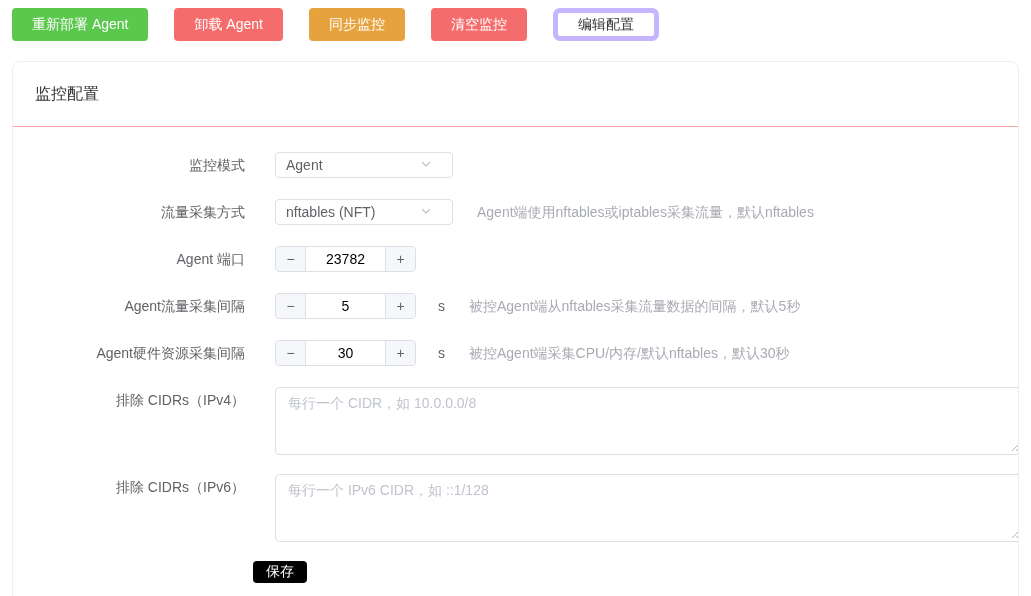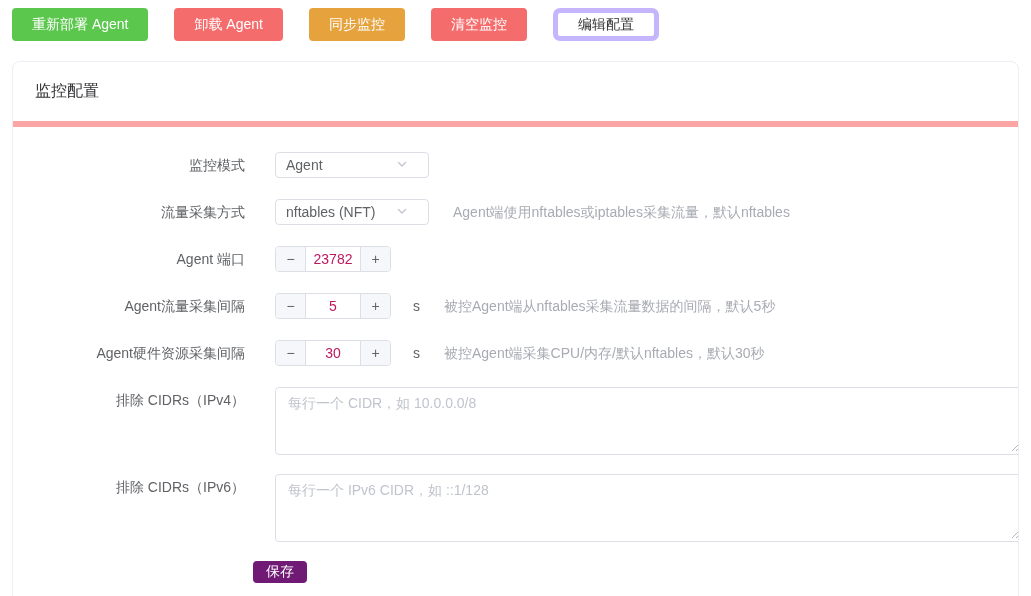--- a/index.html
+++ b/index.html
@@ -45,21 +45,21 @@
     border: 1px solid #ebeef5;
     border-radius: 8px;
     background: #ffffff;
     overflow: hidden;
   }
   .card-header {
     height: 65px;
     display: flex;
     align-items: center;
     padding: 0 22px;
-    border-bottom: 6px solid #fca5a5;
+    border-bottom: 1px solid #fca5a5;
   }
   .card-title {
     font-size: 16px;
     color: #303133;
   }
   .card-body {
     padding: 25px 28px 27px 0;
   }
   
   .form-row {
@@ -73,21 +73,21 @@
     width: 232px;
     padding-right: 0;
     text-align: right;
     color: #606266;
     line-height: 26px;
     flex: none;
   }
   .ctrl-gap { width: 8px; flex: none; }
   
   .select-box {
-    width: 154px;
+    width: 178px;
     height: 26px;
     border: 1px solid #dcdfe6;
     border-radius: 4px;
     background: #ffffff;
     display: flex;
     align-items: center;
     justify-content: space-between;
     padding: 0 20px 0 10px;
     color: #606266;
     cursor: pointer;
@@ -108,28 +108,28 @@
     display: flex;
     align-items: center;
     justify-content: center;
     color: #606266;
     background: #f5f7fa;
     cursor: pointer;
     user-select: none;
     font-size: 14px;
   }
   .stepper-input {
-    width: 56px;
+    width: 81px;
     border: none;
     border-left: 1px solid #dcdfe6;
     border-right: 1px solid #dcdfe6;
     text-align: center;
     font-size: 14px;
     font-family: inherit;
-    color: #be185d;
+    color: #000000;
     outline: none;
     background: #ffffff;
   }
   .unit {
     margin-left: 11px;
     color: #606266;
     line-height: 26px;
   }
   .hint {
     margin-left: 13px;
@@ -161,21 +161,21 @@
     background: repeating-linear-gradient(135deg, transparent, transparent 2px, #b6b6b6 2px, #b6b6b6 3px);
     clip-path: polygon(100% 0, 100% 100%, 0 100%);
     cursor: nwse-resize;
   }
   
   .save-row { display: flex; }
   .save-indent { width: 240px; flex: none; }
   .btn-save {
     height: 22px;
     padding: 0 13px;
-    background: #701a75;
+    background: #000000;
     color: #ffffff;
     border: none;
     border-radius: 4px;
     font-size: 14px;
     font-family: inherit;
     cursor: pointer;
   }
 </style>
 </head>
 <body>

